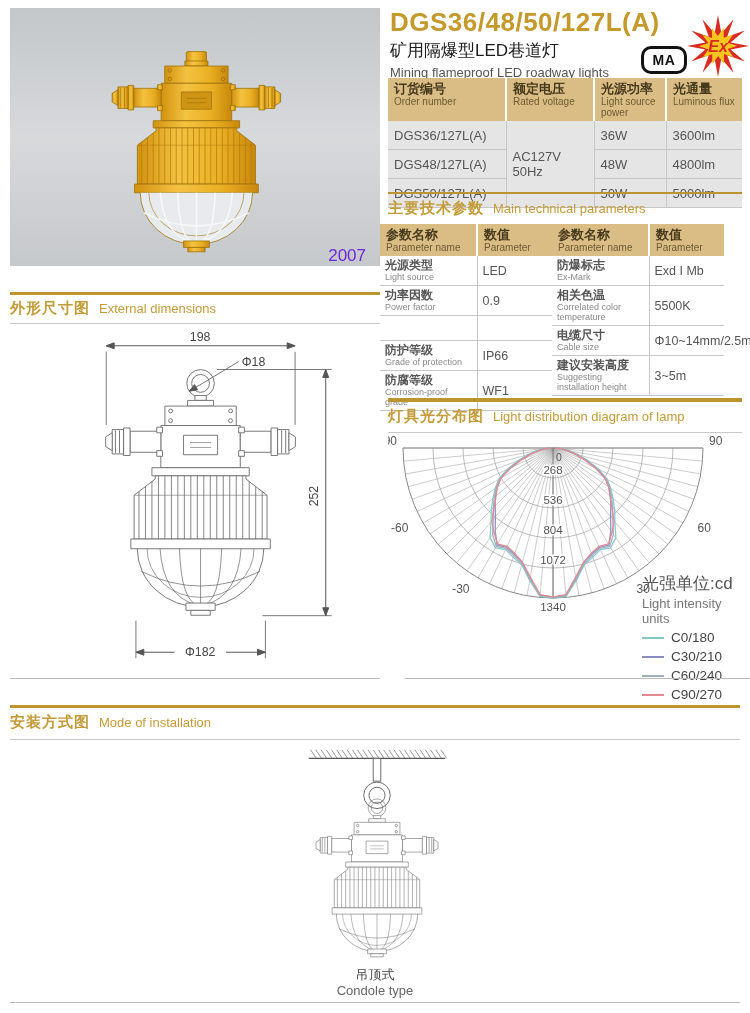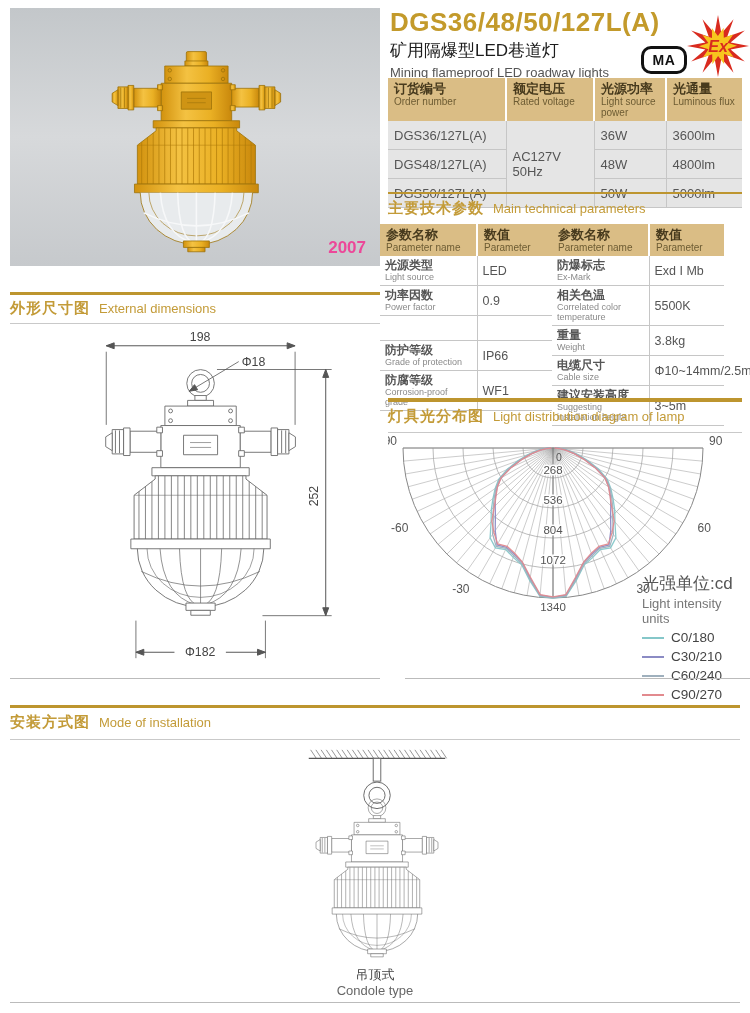--- a/index.html
+++ b/index.html
@@ -17,21 +17,21 @@
   .model-title{font-size:26px;font-weight:bold;color:#c39a2b;letter-spacing:.5px;line-height:28px;}
   .sub-cn{font-size:17px;color:#1c1c1c;margin-top:3px;}
   .sub-en{font-size:13px;color:#555;margin-top:3px;}
   .ma-badge{
     position:absolute;left:641px;top:46px;width:40px;height:22px;
     border:3px solid #111;border-radius:10px;display:flex;align-items:center;justify-content:center;
     font-weight:bold;font-size:14px;color:#111;background:#fff;letter-spacing:.5px;
   }
   
   #photo{left:10px;top:8px;width:370px;height:258px;}
-  #photo-year{position:absolute;right:14px;bottom:8px;font-size:17px;color:#ec4899;font-weight:bold;}
+  #photo-year{position:absolute;right:14px;bottom:0;font-size:17px;color:#6d28d9;}
   
   table{border-collapse:collapse;table-layout:fixed;}
   th{background:#dabd85;text-align:left;padding:3px 6px;border-right:2px solid #fff;vertical-align:top;}
   th:last-child{border-right:none;}
   th .cn{font-size:13px;font-weight:bold;color:#473a1d;line-height:15px;display:block;}
   th .en{font-size:10px;font-weight:normal;color:#6d5c33;line-height:11px;display:block;}
   #order-table{left:388px;top:78px;width:354px;}
   #order-table table{width:354px;}
   #order-table td{
     border-bottom:1px solid #c6c6c6;border-right:1px solid #c6c6c6;
@@ -305,27 +305,20 @@
           <span class="en">Ex-Mark</span>
             </td>
         <td class="val">Exd I Mb</td>
           </tr>
           <tr>
         <td class="name">
           <span class="cn">相关色温</span>
           <span class="en">Correlated color temperature</span>
             </td>
         <td class="val">5500K</td>
-          </tr>
-          <tr>
-        <td class="name">
-          <span class="cn">重量</span>
-          <span class="en">Weight</span>
-            </td>
-        <td class="val">3.8kg</td>
           </tr>
           <tr>
         <td class="name">
           <span class="cn">电缆尺寸</span>
           <span class="en">Cable size</span>
             </td>
         <td class="val">Φ10~14mm/2.5mm²</td>
           </tr>
           <tr>
         <td class="name">

